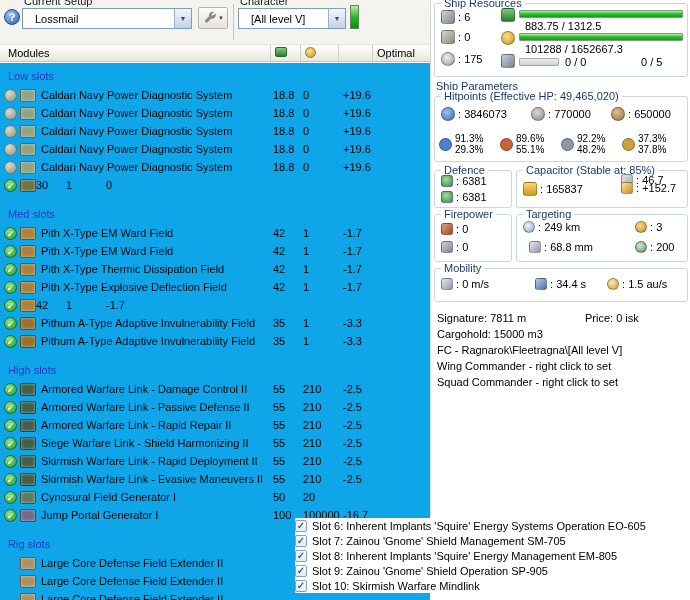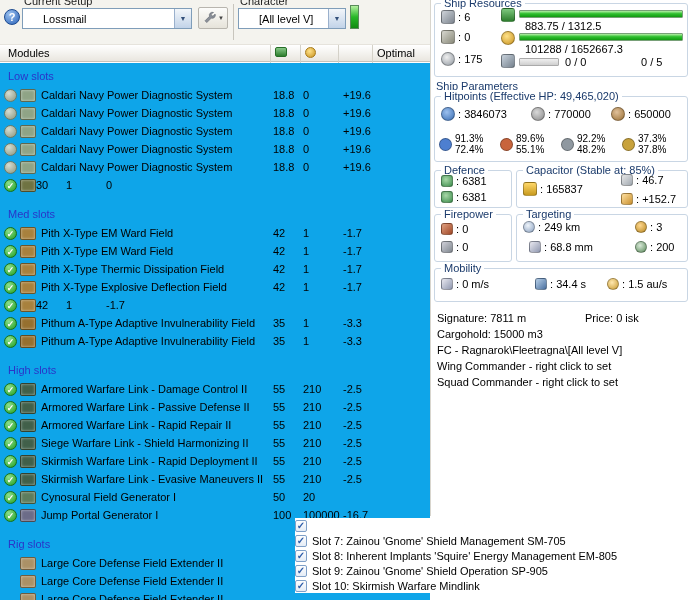--- a/index.html
+++ b/index.html
@@ -7,21 +7,21 @@
     font-family:"Liberation Sans",sans-serif;font-size:11px;color:#000}
   #app{position:relative;width:690px;height:600px;background:#fff;overflow:hidden}
 
   
   .toolbar{position:absolute;left:0;top:0;width:430px;height:44px;background:#f4f3ee}
   .lbl{position:absolute;top:-5px;color:#222;white-space:nowrap}
   .help{position:absolute;left:4px;top:9px;width:16px;height:16px;border-radius:50%;
     background:radial-gradient(circle at 35% 30%,#9cc2f0,#2a62b8);border:1px solid #1c4a90;
     color:#fff;font-weight:bold;text-align:center;line-height:15px;cursor:default}
   .dd{position:absolute;top:8px;height:21px;background:#fff;border:1px solid #7f9db9;display:flex;align-items:center}
-  .dd-val{flex:1;padding-left:20px;white-space:nowrap;overflow:hidden}
+  .dd-val{flex:1;padding-left:12px;white-space:nowrap;overflow:hidden}
   .dd-btn{flex:0 0 17px;height:100%;background:linear-gradient(#f2f6fa,#c2d3e8);
     border-left:1px solid #9ab0cc;font-size:7px;color:#33507a;display:flex;align-items:center;justify-content:center}
   .toolbtn{position:absolute;left:198px;top:7px;width:30px;height:22px;border:1px solid #b8b5ae;border-radius:2px;
     background:linear-gradient(#fcfcfa,#e6e3da);display:flex;align-items:center;justify-content:center;gap:2px}
   .mini-arrow{font-size:6px;color:#444}
   .vsep{position:absolute;left:233px;top:4px;width:1px;height:36px;background:#c8c5bd}
   .vbar{position:absolute;left:350px;top:5px;width:9px;height:24px;border:1px solid #5a8a5a;
     background:linear-gradient(#b4f0a0,#28b828 50%,#128a12)}
 
   
@@ -369,21 +369,21 @@
       </span>
     <span class="stat" style="left:176px;top:10px">
         <span class="ic ic-hull"></span>
         <span class="sv">650000</span>
       </span>
     <div id="resist-row">
         <span class="resist-cell">
           <span class="resist-ic" style="background: rgb(77, 127, 208);"></span>
           <span class="resist-vals">
             <span class="rv">91.3%</span>
-            <span class="rv">72.4%</span>
+            <span class="rv">29.3%</span>
           </span>
         </span>
         <span class="resist-cell">
           <span class="resist-ic" style="background: rgb(200, 100, 60);"></span>
           <span class="resist-vals">
             <span class="rv">89.6%</span>
             <span class="rv">55.1%</span>
           </span>
         </span>
         <span class="resist-cell">
@@ -418,21 +418,21 @@
   <div class="gbox" style="left:516px;top:170px;width:172px;height:38px">
     <span class="gtitle">Capacitor (Stable at: 85%)</span>
     <span class="stat" style="left:6px;top:11px">
         <span class="ic ic-cap"></span>
         <span class="sv">165837</span>
       </span>
     <span class="stat" style="left:104px;top:3px">
         <span class="ic sm ic-delta"></span>
         <span class="sv">46.7</span>
       </span>
-    <span class="stat" style="left:104px;top:22px">
+    <span class="stat" style="left:104px;top:11px">
         <span class="ic sm ic-peak"></span>
         <span class="sv">+152.7</span>
       </span>
   </div>
 
   <div class="gbox" style="left:434px;top:214px;width:78px;height:48px">
     <span class="gtitle">Firepower</span>
     <span class="stat" style="left:6px;top:8px">
         <span class="ic sm ic-fp"></span>
         <span class="sv">0</span>
@@ -484,20 +484,21 @@
     <span class="price">Price: 0 isk</span>
   </div>
   <div class="iline" style="top:328px">Cargohold: 15000 m3</div>
   <div class="iline" style="top:360px">Wing Commander - right click to set</div>
   <div class="iline" style="top:344px">FC - Ragnarok\Fleetragna\[All level V]</div>
   <div class="iline" style="top:376px">Squad Commander - right click to set</div>
 
   <div id="implants">
       <div class="imp-row">
         <span class="cb">✓</span>
+        <span class="imp-label">Slot 6: Inherent Implants 'Squire' Energy Systems Operation EO-605</span>
       </div>
       <div class="imp-row">
         <span class="cb">✓</span>
         <span class="imp-label">Slot 7: Zainou 'Gnome' Shield Management SM-705</span>
       </div>
       <div class="imp-row">
         <span class="cb">✓</span>
         <span class="imp-label">Slot 8: Inherent Implants 'Squire' Energy Management EM-805</span>
       </div>
       <div class="imp-row">

